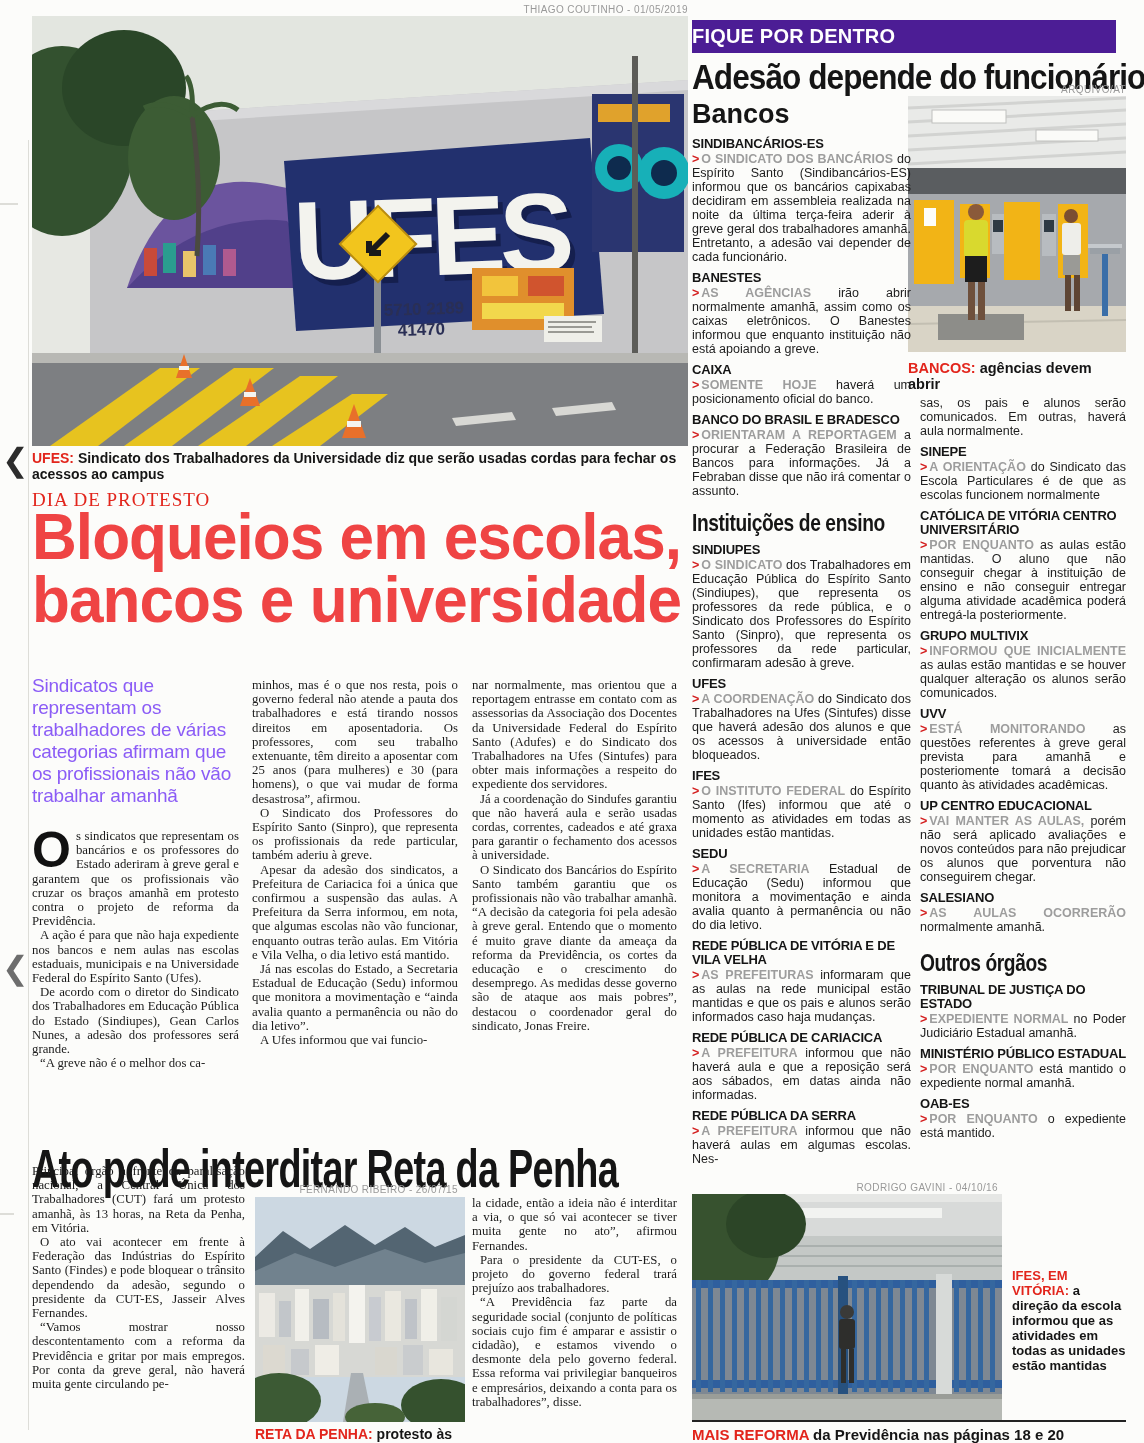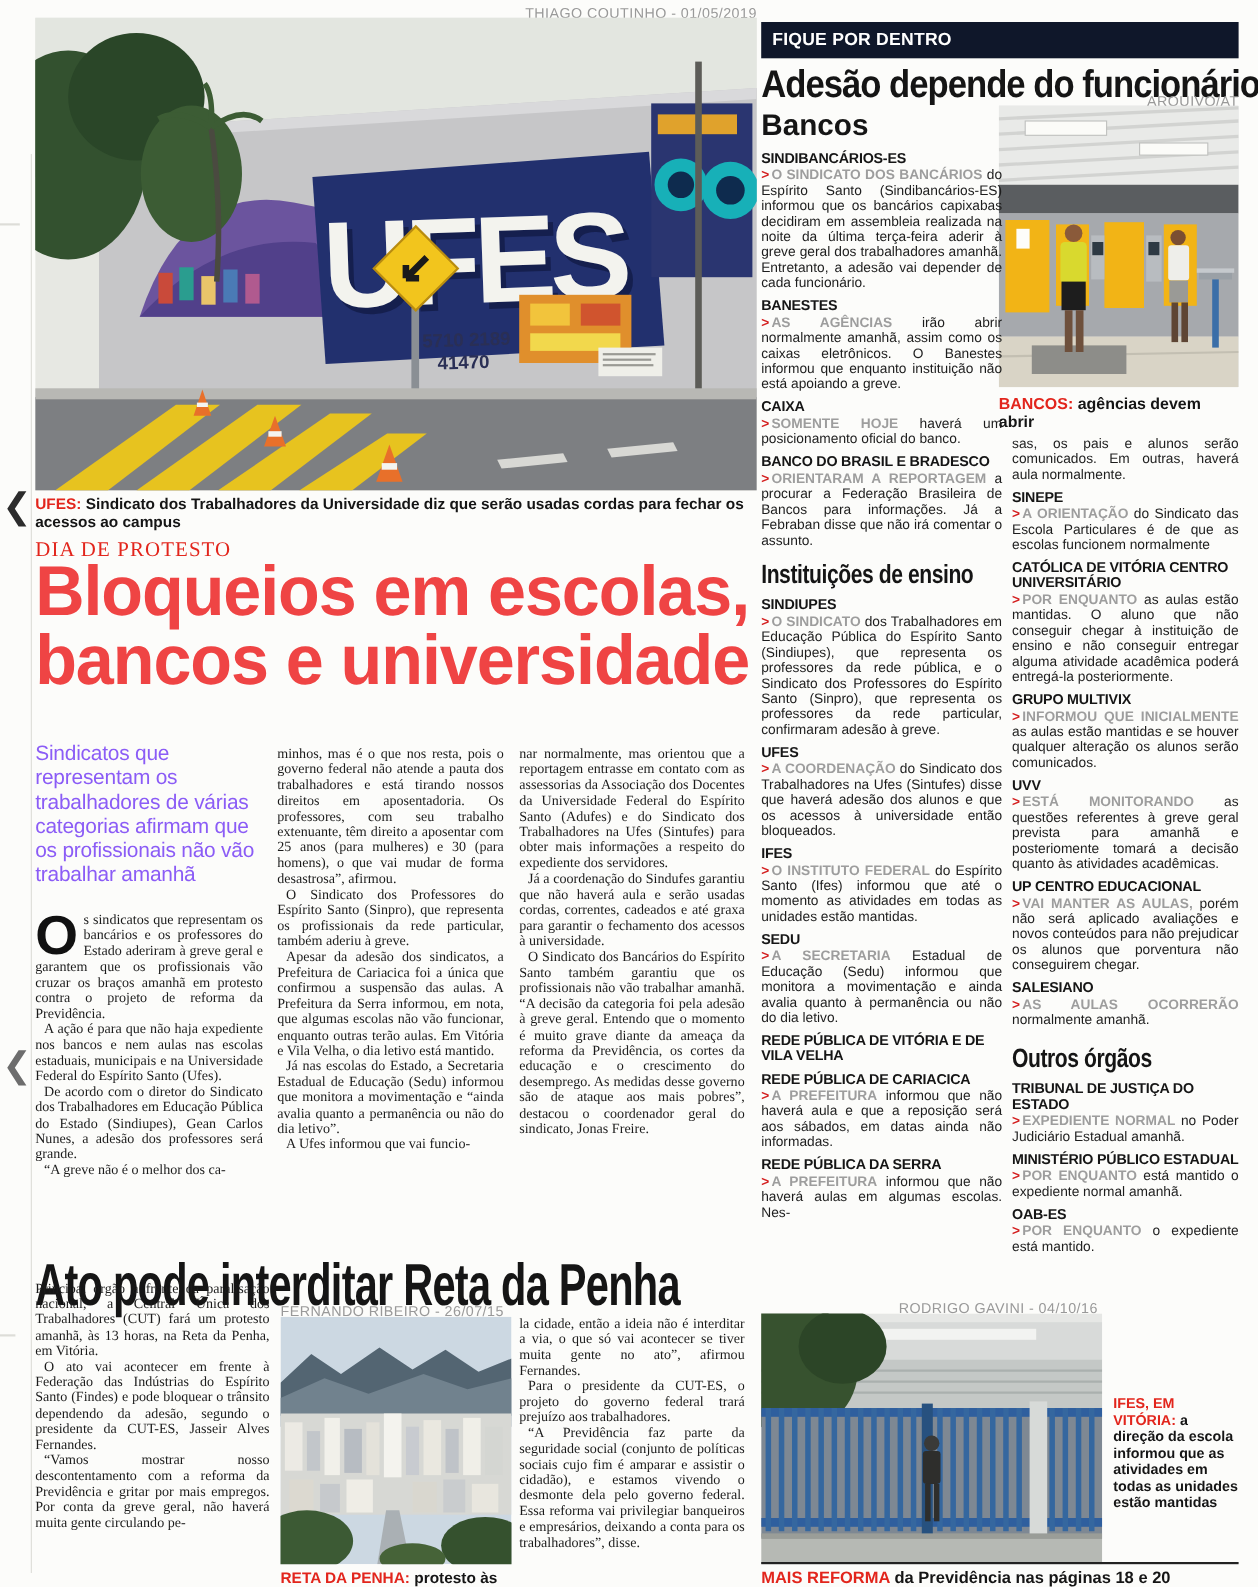--- a/index.html
+++ b/index.html
@@ -1,20 +1,20 @@
 <!DOCTYPE html>
 <html><head>
 <meta charset="utf-8">
 <style>
   html,body{margin:0;padding:0;background:#e9e9e7;}
   .page{position:relative;width:1144px;height:1443px;background:#fcfcfa;margin:0 auto;
         overflow:hidden;font-family:"Liberation Sans",sans-serif;color:#1a1a1a;}
   .abs{position:absolute;}
   
-  .credit{font-size:13px;color:#999;letter-spacing:.4px;text-transform:uppercase;}
+  .credit{font-size:10px;color:#999;letter-spacing:.4px;text-transform:uppercase;}
   .tr{text-align:right;}
   
   .cap{font-weight:bold;font-size:14px;line-height:16px;color:#151515;}
   .red{color:#e2251c;}
   
   .kicker{font-family:"Liberation Serif",serif;font-size:19px;letter-spacing:1px;color:#e2251c;}
   .headline{font-weight:bold;color:#ef4444;letter-spacing:-1px;}
   .headline .hl-line{display:block;white-space:nowrap;transform:scaleX(.97);transform-origin:left;
                      font-size:64px;line-height:63px;}
   .bh{font-weight:bold;color:#151515;white-space:nowrap;transform:scaleX(.70);transform-origin:left;
@@ -22,22 +22,22 @@
   
   .deck{font-size:19px;line-height:22px;letter-spacing:-.2px;color:#8b5cf6;}
   
   .serif p{font-family:"Liberation Serif",serif;font-size:12.8px;line-height:14.2px;
            text-align:justify;margin:0;color:#1b1b1b;}
   .serif p + p{text-indent:8px;}
   .dropcap{float:left;font-family:"Liberation Sans",sans-serif;font-weight:bold;
            font-size:50px;line-height:41px;margin:1px 5px 0 0;color:#111;}
   .colbox{overflow:hidden;}
   
-  .banner{background:#0f172a;color:#fff;font-weight:bold;font-size:16px;line-height:33px;
-          padding-left:10px;letter-spacing:.2px;}
+  .banner{background:#4c1d95;color:#fff;font-weight:bold;font-size:20px;line-height:33px;
+          letter-spacing:.2px;}
   .sb-headline{font-weight:bold;font-size:35px;line-height:38px;letter-spacing:-1px;color:#151515;
                white-space:nowrap;transform:scaleX(.9);transform-origin:left;}
   .sb-section-title{font-weight:bold;font-size:27px;line-height:30px;color:#151515;margin:0;}
   .sb-title{font-weight:bold;font-size:24px;line-height:26px;letter-spacing:-.5px;color:#151515;
             white-space:nowrap;transform:scaleX(.8);transform-origin:left;margin:12px 0 2px;}
   .sb-item h4{font-size:13px;line-height:14px;font-weight:bold;letter-spacing:-.2px;
               margin:7px 0 1px;color:#151515;}
   .sb-item p{font-size:12.5px;line-height:14px;margin:0;text-align:justify;color:#1d1d1d;}
   .sb-item .arrow{color:#d42020;font-weight:bold;margin-right:2px;}
   .sb-item .lead{color:#9d9d9d;font-weight:bold;}
@@ -319,20 +319,21 @@
           <p><span class="arrow">&gt;</span><span class="lead">O INSTITUTO FEDERAL</span> <span>do Espírito Santo (Ifes) informou que até o momento as atividades em todas as unidades estão mantidas.</span></p>
         </div>
 
         <div class="sb-item">
           <h4>SEDU</h4>
           <p><span class="arrow">&gt;</span><span class="lead">A SECRETARIA</span> <span>Estadual de Educação (Sedu) informou que monitora a movimentação e ainda avalia quanto à permanência ou não do dia letivo.</span></p>
         </div>
 
         <div class="sb-item">
           <h4>REDE PÚBLICA DE VITÓRIA E DE VILA VELHA</h4>
+          <p><span class="arrow">&gt;</span><span class="lead">AS PREFEITURAS</span> <span>informaram que as aulas na rede municipal estão mantidas e que os pais e alunos serão informados caso haja mudanças.</span></p>
         </div>
 
         <div class="sb-item">
           <h4>REDE PÚBLICA DE CARIACICA</h4>
           <p><span class="arrow">&gt;</span><span class="lead">A PREFEITURA</span> <span>informou que não haverá aula e que a reposição será aos sábados, em datas ainda não informadas.</span></p>
         </div>
 
         <div class="sb-item">
           <h4>REDE PÚBLICA DA SERRA</h4>
           <p><span class="arrow">&gt;</span><span class="lead">A PREFEITURA</span> <span>informou que não haverá aulas em algumas escolas. Nes-</span></p>

